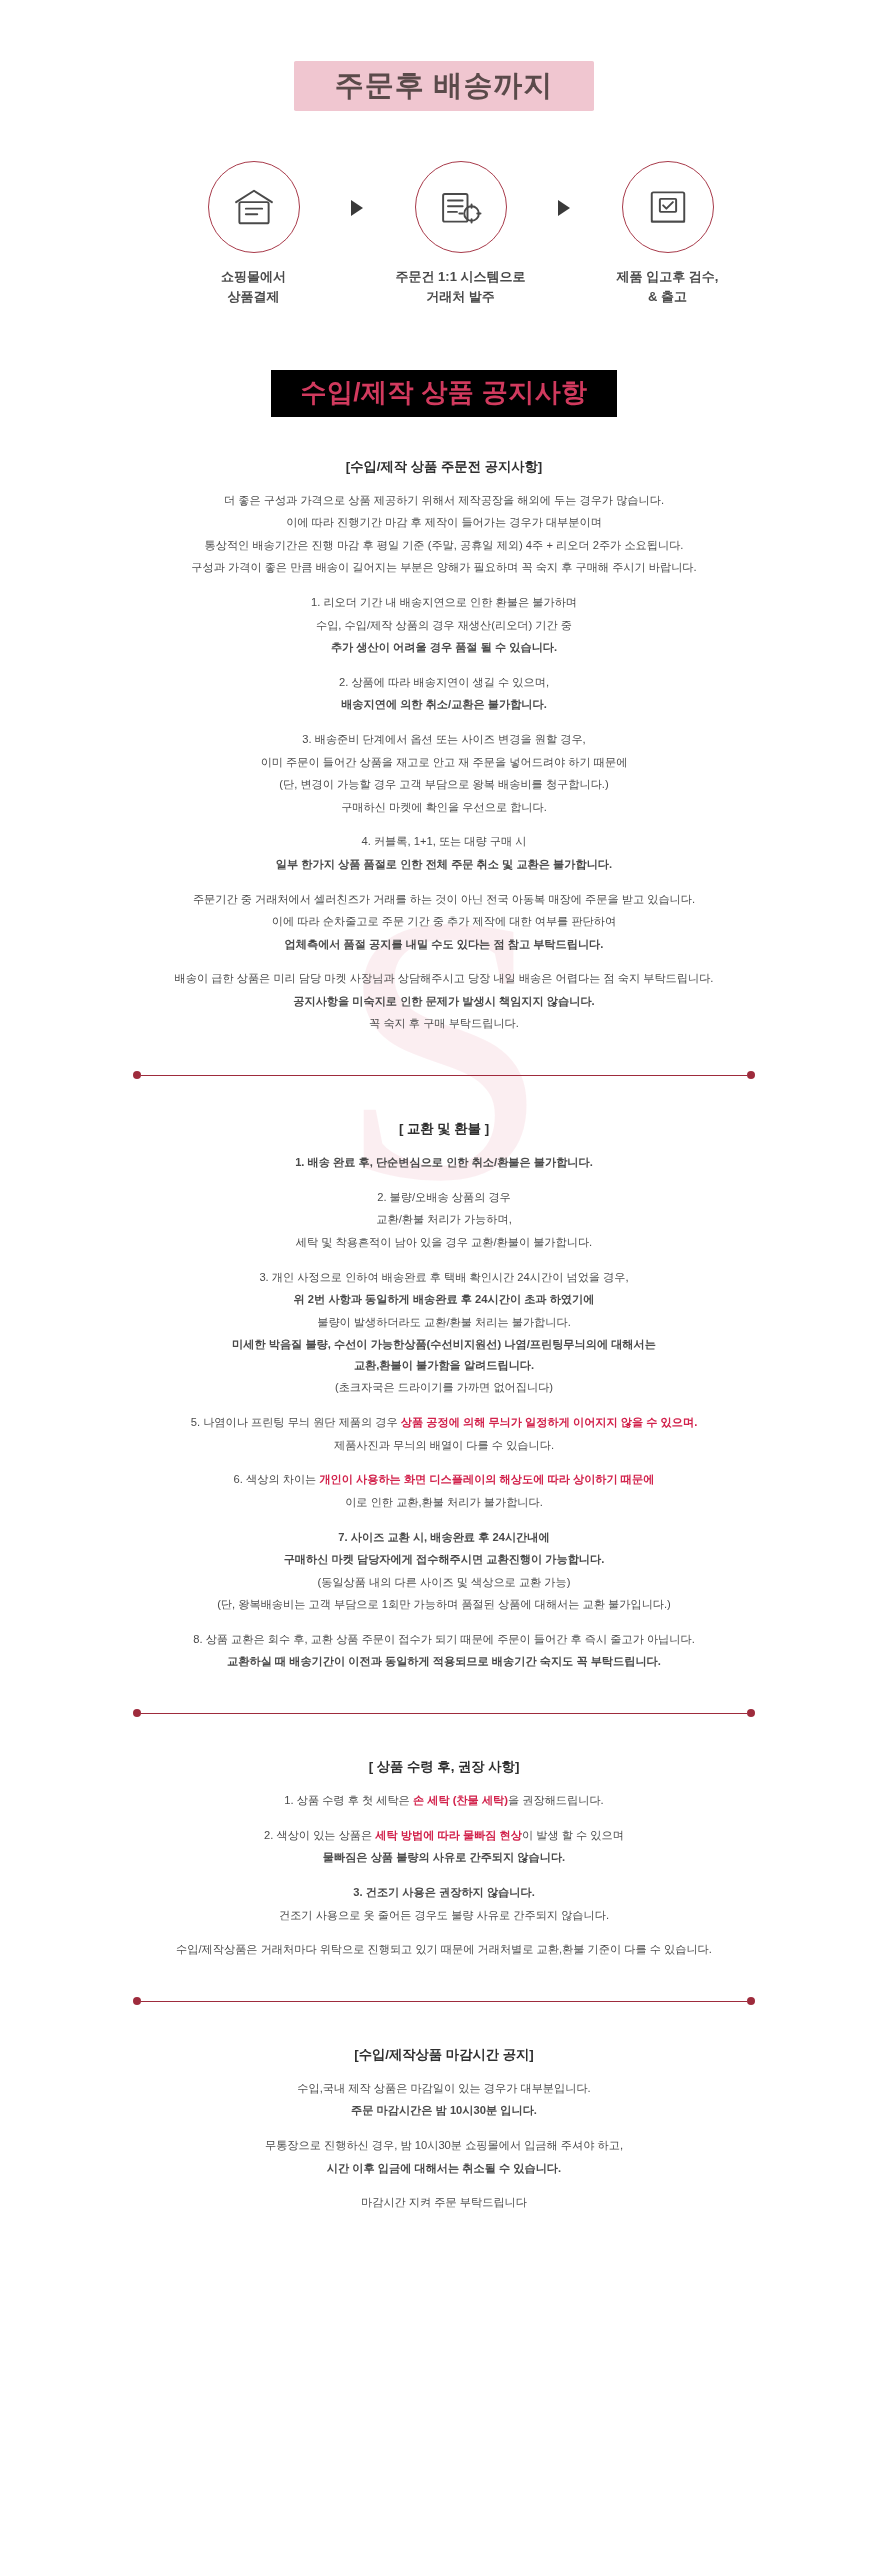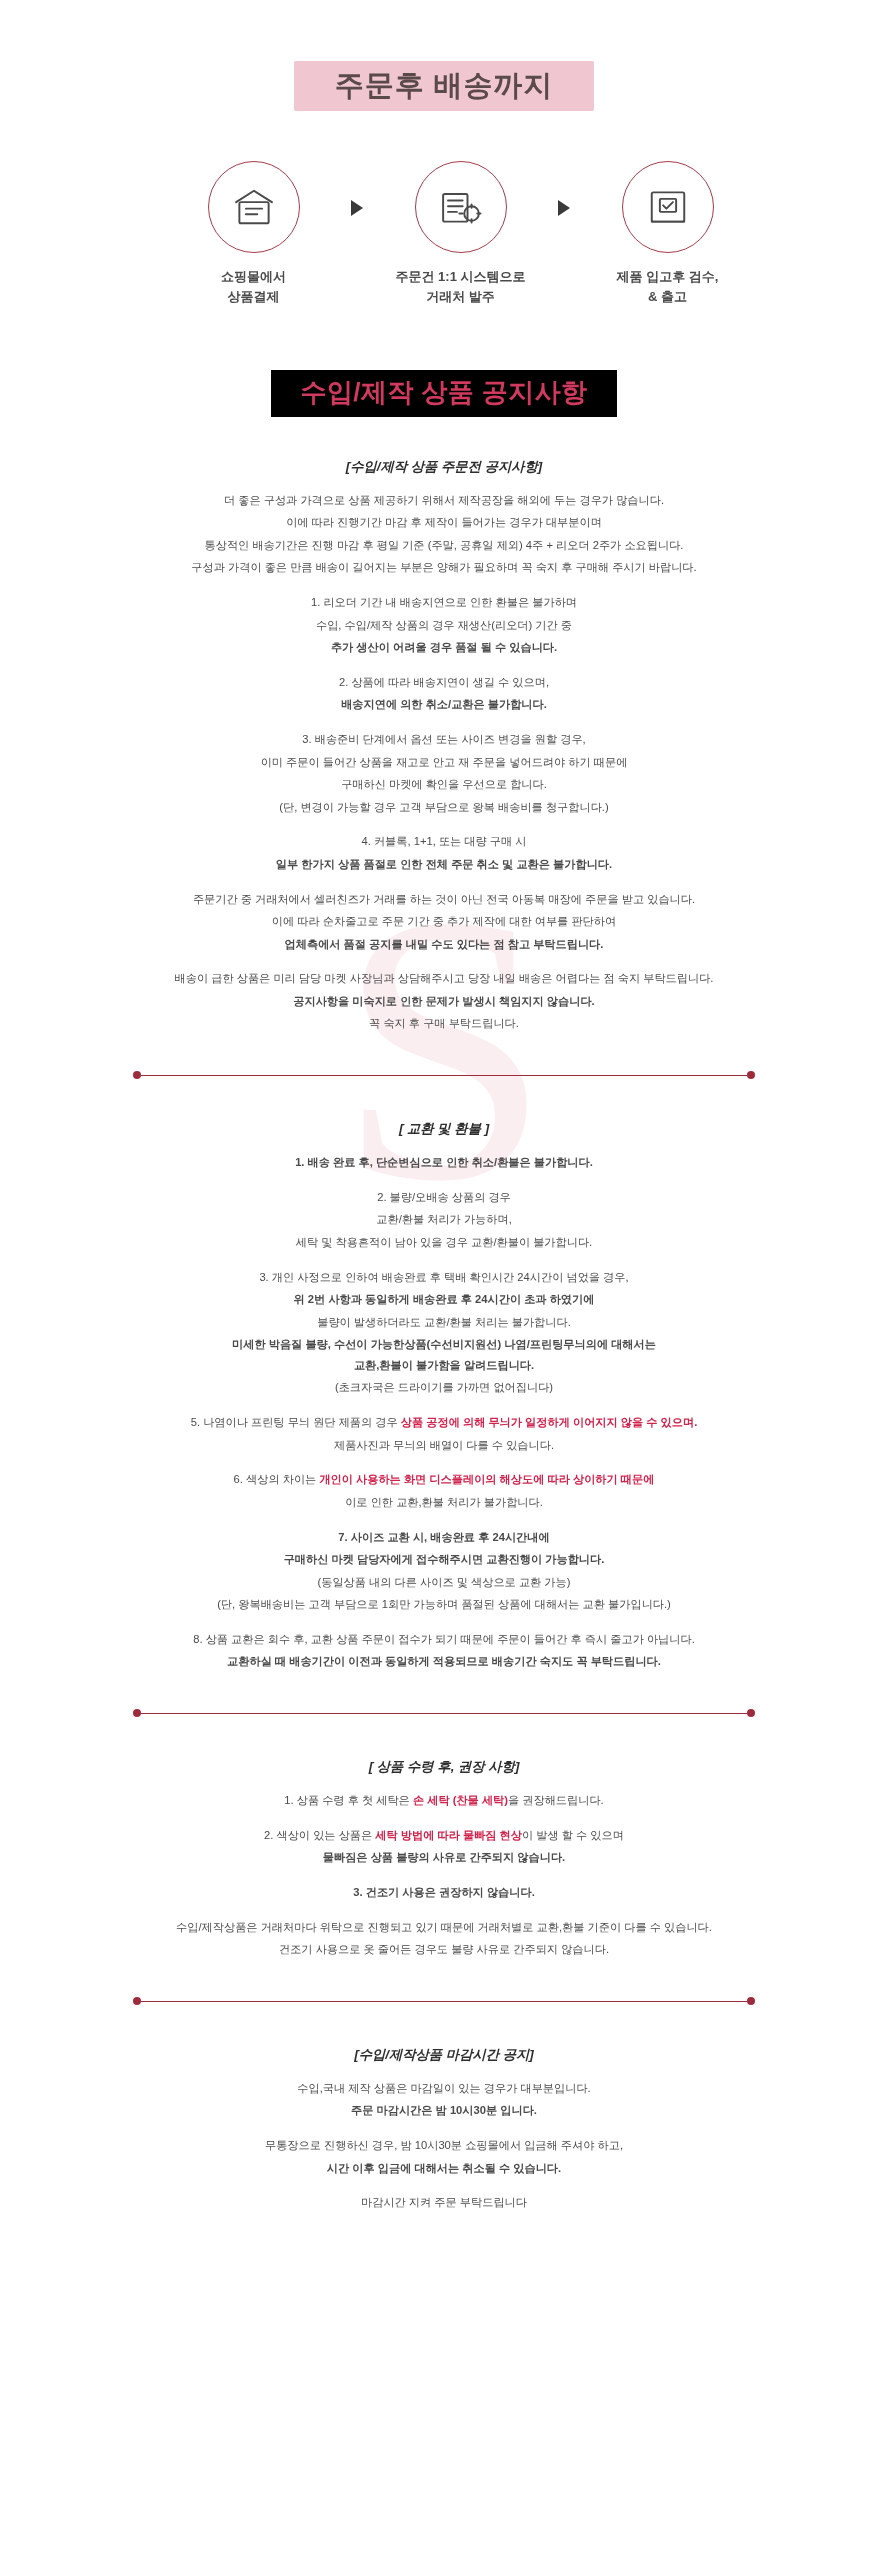--- a/index.html
+++ b/index.html
@@ -106,21 +106,20 @@
     text-align: center;
     position: relative;
     z-index: 2;
   }
   .sec-head {
     font-size: 13.3px;
     font-weight: bold;
     color: #2e2e2e;
     margin-top: 41px;
     margin-bottom: 14px;
-    font-style: italic;
   }
   p.line {
     font-size: 11.2px;
     line-height: 1.85;
     margin: 0 0 1.8px 0;
     color: #4a4a4a;
     white-space: pre-line;
   }
   p.gap { margin-top: 14px; }
   .red  { color: #d2214b; font-weight: bold; }
@@ -240,22 +239,22 @@
 
     <p class="line gap">1. 리오더 기간 내 배송지연으로 인한 환불은 불가하며</p>
     <p class="line">수입, 수입/제작 상품의 경우 재생산(리오더) 기간 중</p>
     <p class="line red">추가 생산이 어려울 경우 품절 될 수 있습니다.</p>
 
     <p class="line gap">2. 상품에 따라 배송지연이 생길 수 있으며,</p>
     <p class="line red">배송지연에 의한 취소/교환은 불가합니다.</p>
 
     <p class="line gap">3. 배송준비 단계에서 옵션 또는 사이즈 변경을 원할 경우,</p>
     <p class="line">이미 주문이 들어간 상품을 재고로 안고 재 주문을 넣어드려야 하기 때문에</p>
+    <p class="line">(단, 변경이 가능할 경우 고객 부담으로 왕복 배송비를 청구합니다.)</p>
     <p class="line">구매하신 마켓에 확인을 우선으로 합니다.</p>
-    <p class="line">(단, 변경이 가능할 경우 고객 부담으로 왕복 배송비를 청구합니다.)</p>
 
     <p class="line gap">4. 커블록, 1+1, 또는 대량 구매 시</p>
     <p class="line red">일부 한가지 상품 품절로 인한 전체 주문 취소 및 교환은 불가합니다.</p>
 
     <p class="line gap">주문기간 중 거래처에서 셀러친즈가 거래를 하는 것이 아닌 전국 아동복 매장에 주문을 받고 있습니다.</p>
     <p class="line">이에 따라 순차줄고로 주문 기간 중 추가 제작에 대한 여부를 판단하여</p>
     <p class="line red">업체측에서 품절 공지를 내밀 수도 있다는 점 참고 부탁드립니다.</p>
 
     <p class="line gap">배송이 급한 상품은 미리 담당 마켓 사장님과 상담해주시고 당장 내일 배송은 어렵다는 점 숙지 부탁드립니다.</p>
     <p class="line red">공지사항을 미숙지로 인한 문제가 발생시 책임지지 않습니다.</p>
@@ -308,23 +307,23 @@
 
   <div class="block">
     <div class="sec-head">[ 상품 수령 후, 권장 사항]</div>
 
     <p class="line gap"><span>1. 상품 수령 후 첫 세탁은 </span><span class="red">손 세탁 (찬물 세탁)</span><span>을 권장해드립니다.</span></p>
 
     <p class="line gap"><span>2. 색상이 있는 상품은 </span><span class="red">세탁 방법에 따라 물빠짐 현상</span><span>이 발생 할 수 있으며</span></p>
     <p class="line red">물빠짐은 상품 불량의 사유로 간주되지 않습니다.</p>
 
     <p class="line red gap">3. 건조기 사용은 권장하지 않습니다.</p>
+    <p class="line">건조기 사용으로 옷 줄어든 경우도 불량 사유로 간주되지 않습니다.</p>
+
     <p class="line gap">수입/제작상품은 거래처마다 위탁으로 진행되고 있기 때문에 거래처별로 교환,환불 기준이 다를 수 있습니다.</p>
-
-    <p class="line">건조기 사용으로 옷 줄어든 경우도 불량 사유로 간주되지 않습니다.</p>
   </div>
 
   <div class="divider">
     <div class="dot"></div>
     <div class="bar"></div>
     <div class="dot"></div>
   </div>
 
   <div class="block">
     <div class="sec-head">[수입/제작상품 마감시간 공지]</div>

